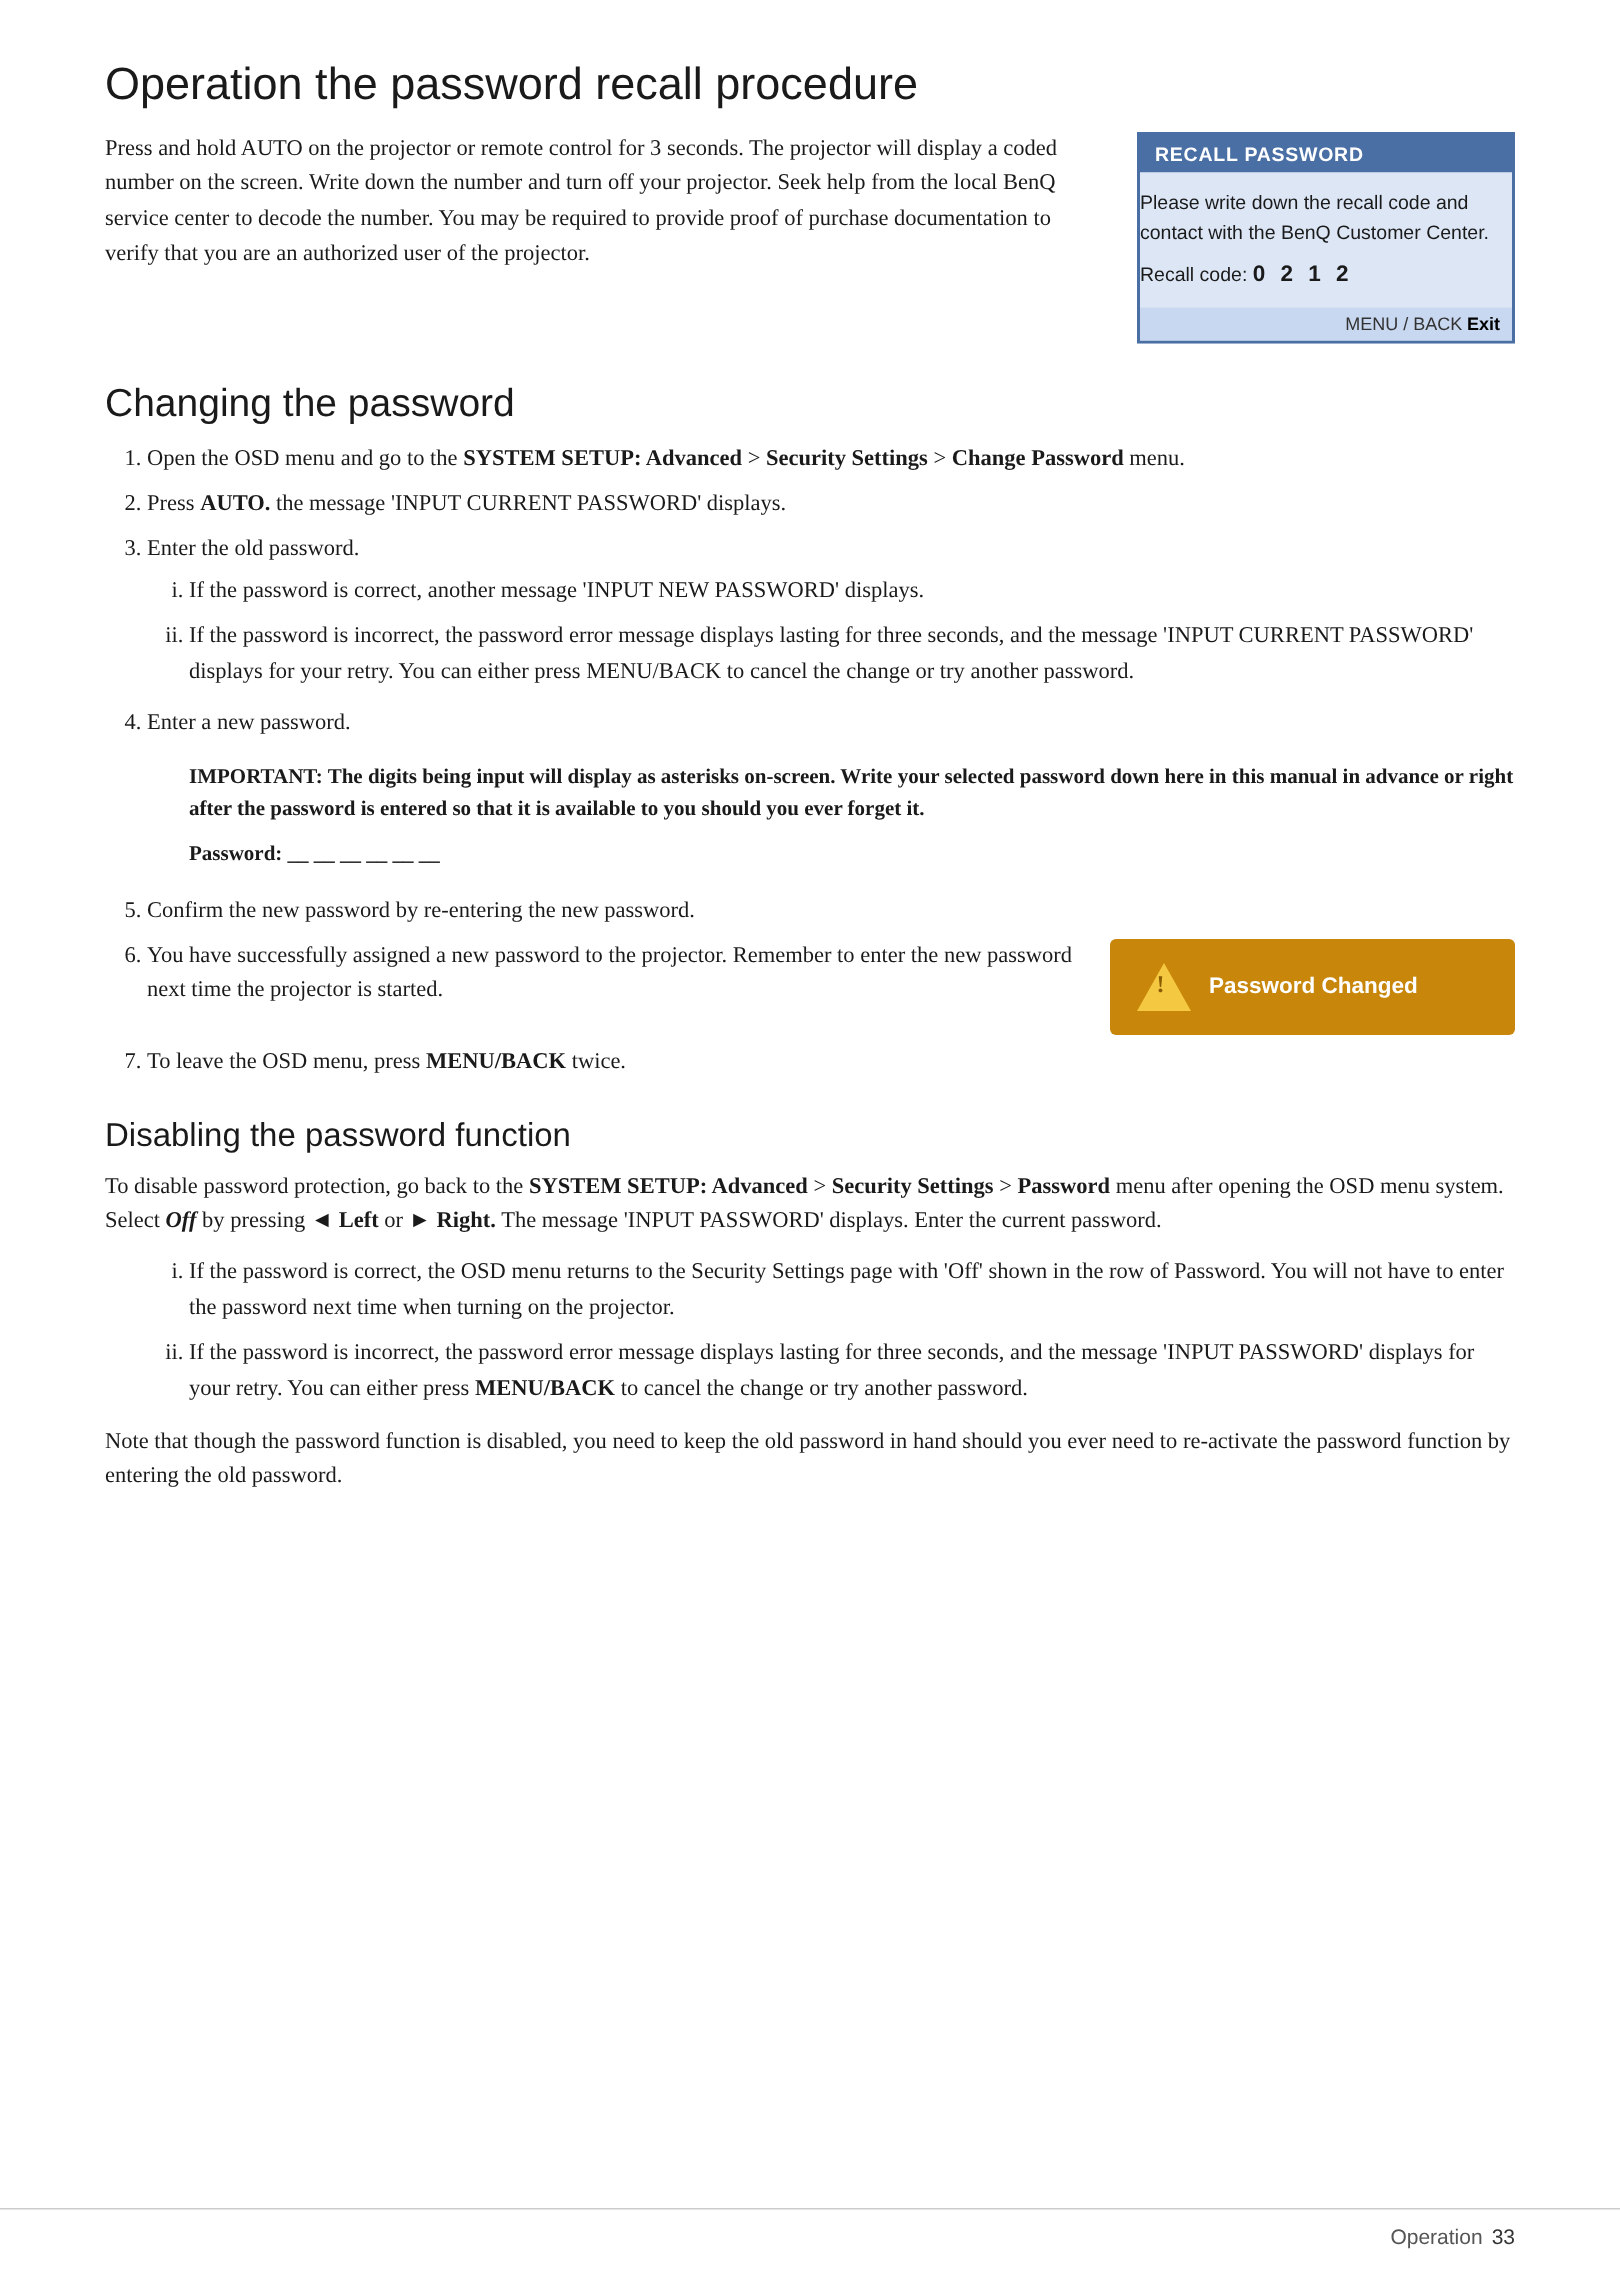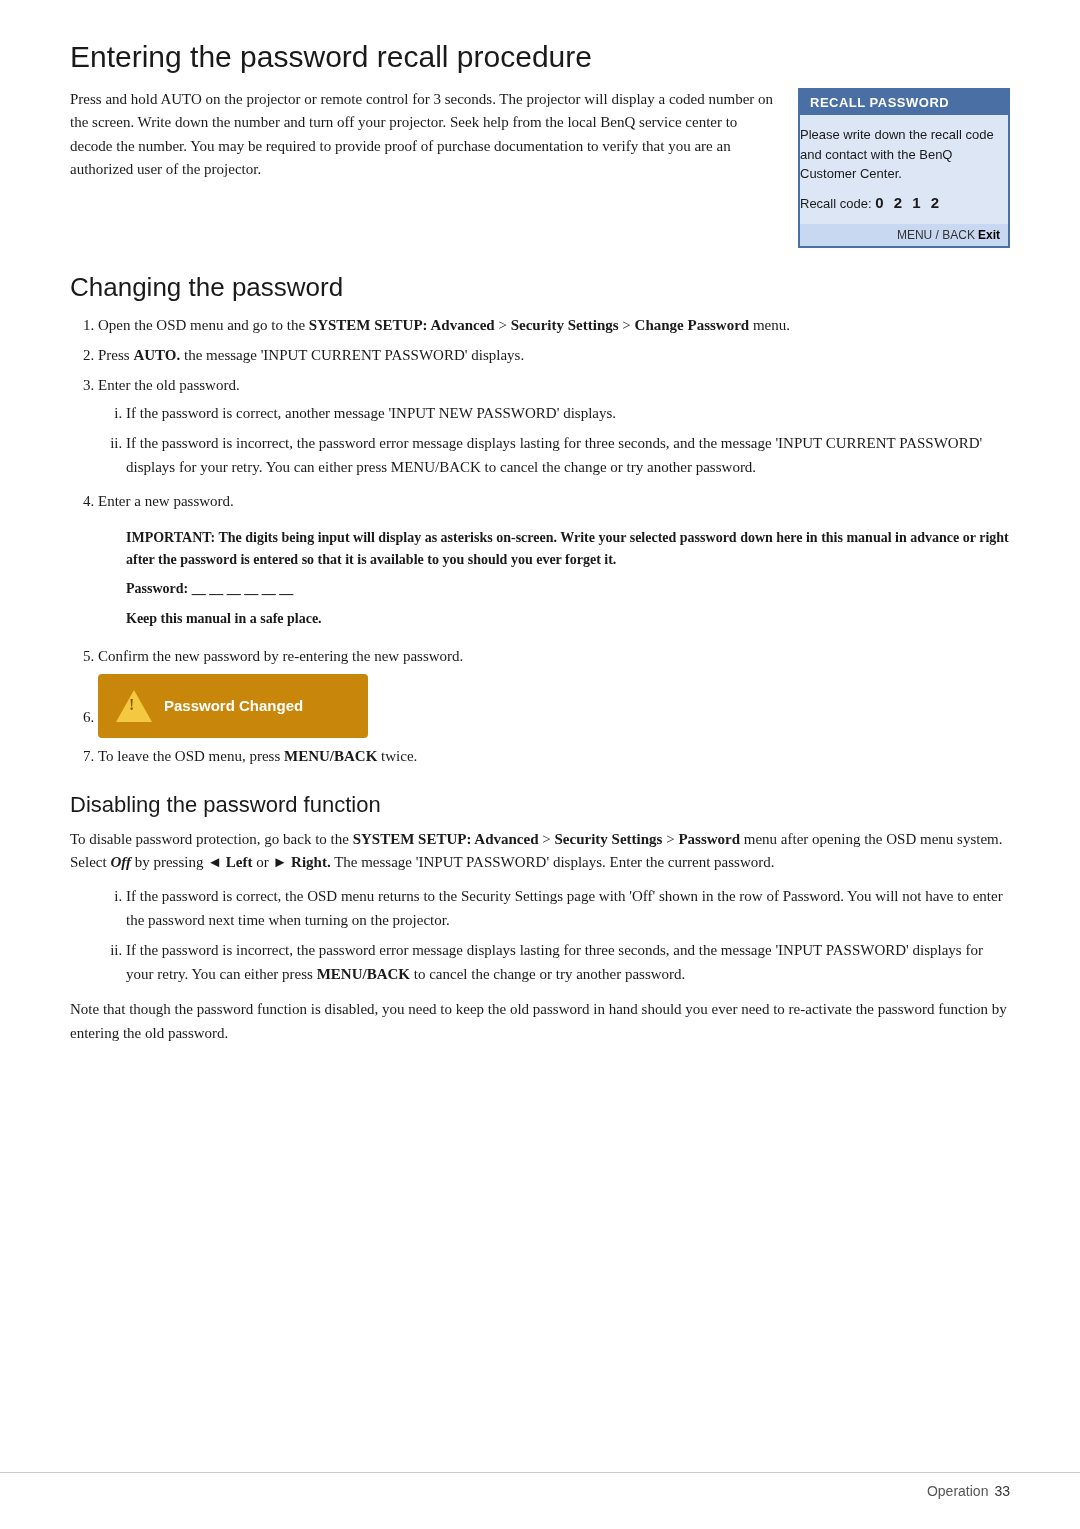--- a/index.html
+++ b/index.html
@@ -58,21 +58,21 @@
       align-items: flex-start;
       margin-bottom: 18px;
     }
 
     .intro-text {
       flex: 1;
       line-height: 1.55;
     }
 
     .recall-box {
-      width: 212px;
+      width: 252px;
       flex-shrink: 0;
       border: 2px solid #4a6fa5;
       background: #e8eef8;
       font-family: Arial, sans-serif;
       font-size: 13px;
     }
 
     .recall-box-header {
       background: #4a6fa5;
       color: #ffffff;
@@ -230,21 +230,21 @@
       font-family: Arial, sans-serif;
       font-size: 14px;
       color: #333;
       margin-left: 6px;
     }
   </style>
 </head>
 <body>
 
 <div class="section">
-  <h1>Entering the password recall procedure</h1>
+  <h1>Operation the password recall procedure</h1>
 
   <div class="intro-row">
     <p class="intro-text">Press and hold AUTO on the projector or remote control for 3 seconds. The projector will display a coded number on the screen. Write down the number and turn off your projector. Seek help from the local BenQ service center to decode the number. You may be required to provide proof of purchase documentation to verify that you are an authorized user of the projector.</p>
 
     <div class="recall-box">
       <div class="recall-box-header">RECALL PASSWORD</div>
       <div class="recall-box-body">
         <span>Please write down the recall code and contact with the BenQ Customer Center.</span>
         <div class="recall-code-line">
           <span>Recall code:</span>
@@ -279,29 +279,29 @@
           <span>If the password is incorrect, the password error message displays lasting for three seconds, and the message 'INPUT CURRENT PASSWORD' displays for your retry. You can either press MENU/BACK to cancel the change or try another password.</span>
         </li>
       </ol>
     </li>
     <li>
       Enter a new password.
 
       <div class="important-block">
         <p>IMPORTANT: The digits being input will display as asterisks on-screen. Write your selected password down here in this manual in advance or right after the password is entered so that it is available to you should you ever forget it.</p>
         <p class="password-line">Password: __ __ __ __ __ __</p>
-        <p class="keep-safe-line">Keep this manual in a safe place.</p>
       </div>
     </li>
 
     <li>
       <span>Confirm the new password by re-entering the new password.</span>
     </li>
     <li>
       <div class="password-changed-row">
+        <p class="password-changed-text">You have successfully assigned a new password to the projector. Remember to enter the new password next time the projector is started.</p>
         <div class="password-changed-box">
           <div class="warning-icon"></div>
           <span class="pw-changed-label">Password Changed</span>
         </div>
       </div>
     </li>
     <li>
       To leave the OSD menu, press <span class="bold">MENU/BACK</span> twice.
     </li>
   </ol>

